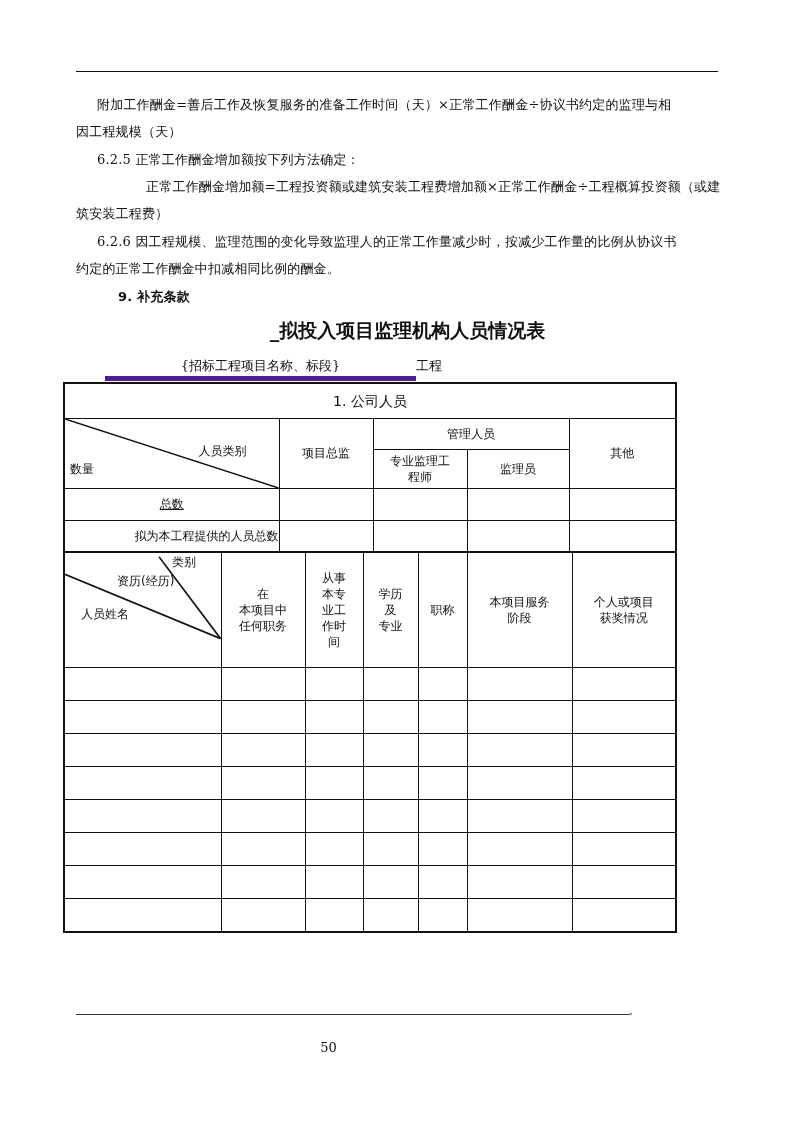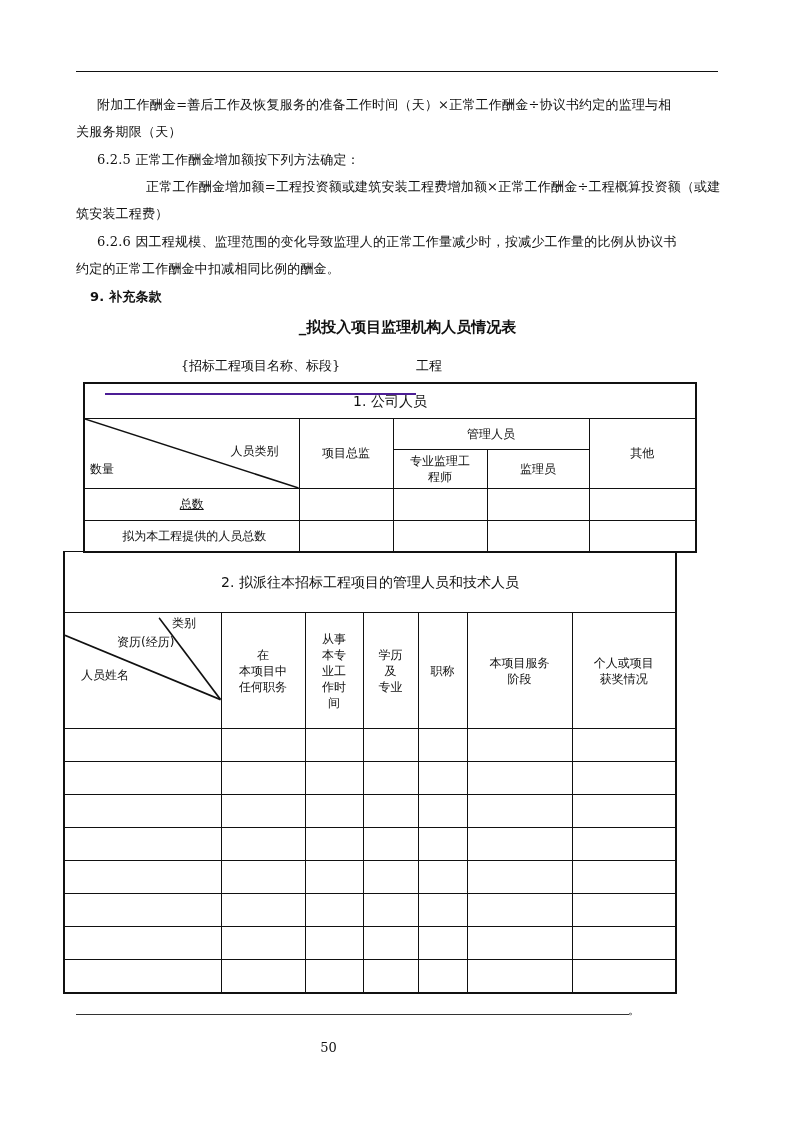--- a/index.html
+++ b/index.html
@@ -1,117 +1,114 @@
 <!DOCTYPE html>
 <html><head>
 <meta charset="utf-8">
 <style>
   html, body { margin: 0; padding: 0; background: #ffffff; }
   body { width: 793px; height: 1122px; position: relative; overflow: hidden;
          font-family: "DejaVu Serif", "Liberation Serif", serif; color: #111; }
   .abs { position: absolute; }
   .top-rule { left: 76px; top: 71px; width: 642px; height: 0; border-top: 1.5px solid #111; }
   .para { font-size: 13px; line-height: 18px; white-space: nowrap; letter-spacing: 0.2px; }
-  .bold { font-family: "DejaVu Sans", "Liberation Sans", sans-serif; font-weight: bold; }
-  .title { font-family: "DejaVu Sans", "Liberation Sans", sans-serif; font-weight: bold; font-size: 15px; }
+  .bold { font-family: "DejaVu Sans", "Liberation Sans", sans-serif; font-weight: bold; margin-left: 28px; }
+  .title { font-family: "DejaVu Sans", "Liberation Sans", sans-serif; font-weight: bold; font-size: 19px; }
   .proj-line { left: 105px; top: 357px; font-size: 13px; }
-  .proj-line .uline { display: inline-block; border-bottom: 2px solid #4c1d95; width: 311px; text-align: center; padding-bottom: 18px; }
+  .proj-line .uline { display: inline-block; border-bottom: 5px solid #4c1d95; width: 311px; text-align: center; padding-bottom: 1px; }
   
   .tbl { position: absolute; left: 63px; width: 612px; border-collapse: collapse; table-layout: fixed;
          font-family: "DejaVu Sans", "Liberation Sans", sans-serif; font-size: 12px; }
   .tbl td { border: 1.5px solid #111; padding: 0; text-align: center; vertical-align: middle; line-height: 16px; }
   .tbl.outer { border: 2.5px solid #111; }
   .sec-title { font-size: 14px; }
   .diag-cell { position: relative; }
   .diag-cell svg { position: absolute; left: 0; top: 0; width: 100%; height: 100%; }
   .lbl { position: absolute; white-space: nowrap; font-size: 12px; }
   .bottom-rule { left: 76px; top: 1014px; width: 553px; height: 0; border-top: 1.5px solid #333; }
   .bottom-dot { left: 628px; top: 1002px; font-size: 12px; }
   .page-num { left: 0; width: 657px; top: 1040px; text-align: center; font-size: 13px; }
 </style>
 </head>
 <body>
 
 <div class="abs top-rule"></div>
 
 <div class="abs para" style="left:97px; top:96px;">附加工作酬金=善后工作及恢复服务的准备工作时间（天）×正常工作酬金÷协议书约定的监理与相</div>
-<div class="abs para" style="left:76px; top:123px;">关服务期限（天）</div>
+<div class="abs para" style="left:76px; top:123px;">因工程规模（天）</div>
 <div class="abs para" style="left:97px; top:151px;">6.2.5 正常工作酬金增加额按下列方法确定：</div>
 <div class="abs para" style="left:101px; top:178px;margin-left:45px;">正常工作酬金增加额=工程投资额或建筑安装工程费增加额×正常工作酬金÷工程概算投资额（或建</div>
 <div class="abs para" style="left:76px; top:205px;">筑安装工程费）</div>
 <div class="abs para" style="left:97px; top:233px;">6.2.6 因工程规模、监理范围的变化导致监理人的正常工作量减少时，按减少工作量的比例从协议书</div>
 <div class="abs para" style="left:76px; top:260px;">约定的正常工作酬金中扣减相同比例的酬金。</div>
 
 <div class="abs para bold" style="left:90px; top:288px;">9. 补充条款</div>
 
 <div class="abs title" style="left:0; width:793px; top:318px; text-align:center; padding-left:22px; box-sizing:border-box;">_拟投入项目监理机构人员情况表</div>
 
 <div class="abs proj-line">
   <span class="uline">{招标工程项目名称、标段}</span><span>工程</span>
 </div>
 
-<table class="tbl outer" style="top:382px;margin-left:20px;">
+<table class="tbl outer" style="top:382px;">
   <colgroup>
     <col style="width:215px">
       <col style="width:94px">
       <col style="width:94px">
       <col style="width:102px">
       <col style="width:107px">
   </colgroup>
   <tbody>
       <tr style="height:35px;">
     <td colspan="5" class="sec-title">1. 公司人员</td>
   </tr>
   <tr style="height:31px;">
     <td rowspan="2" class="diag-cell">
       <svg viewBox="0 0 215 70" preserveAspectRatio="none">
         <line x1="0" y1="0" x2="215" y2="70" stroke="#111" stroke-width="1.5"></line>
       </svg>
-      <span class="lbl" style="right:20px; top:24px;">人员类别</span>
+      <span class="lbl" style="right:32px; top:24px;">人员类别</span>
       <span class="lbl" style="left:5px; top:42px;">数量</span>
     </td>
     <td rowspan="2">项目总监</td>
     <td colspan="2">管理人员</td>
     <td rowspan="2">其他</td>
   </tr>
   <tr style="height:39px;">
     <td style="padding:0 16px;">专业监理工程师</td>
     <td>监理员</td>
   </tr>
   <tr style="height:32px;text-decoration:underline;">
     <td>总数</td>
     <td></td>
     <td></td>
     <td></td>
     <td></td>
   </tr>
   <tr style="height:32px;">
-    <td style="text-align:center; padding-left:5px;">拟为本工程提供的人员总数</td>
+    <td style="text-align:right; padding-left:5px;">拟为本工程提供的人员总数</td>
     <td></td>
     <td></td>
     <td></td>
     <td></td>
   </tr>
 </tbody>
   </table>
 
 <table class="tbl outer" style="top:551px; border-top:none;">
   <colgroup>
     <col style="width:157px">
       <col style="width:84px">
       <col style="width:58px">
       <col style="width:55px">
       <col style="width:49px">
       <col style="width:105px">
       <col style="width:104px">
   </colgroup>
   <tbody>
-      <tr style="height:61px;">
-    <td colspan="7" class="sec-title">2. 拟派往本招标工程项目的管理人员和技术人员</td>
-  </tr>
   <tr style="height:116px;" id="t2-header-row">
     <td class="diag-cell">
       <svg viewBox="0 0 157 93" preserveAspectRatio="none">
         <line x1="0" y1="18" x2="157" y2="70" stroke="#111" stroke-width="1.5"></line>
         <line x1="95" y1="4" x2="157" y2="70" stroke="#111" stroke-width="1.5"></line>
       </svg>
       <span class="lbl" style="left:107px; top:2px;">类别</span>
       <span class="lbl" style="left:52px; top:21px;">资历(经历)</span>
       <span class="lbl" style="left:16px; top:54px;">人员姓名</span>
     </td>

